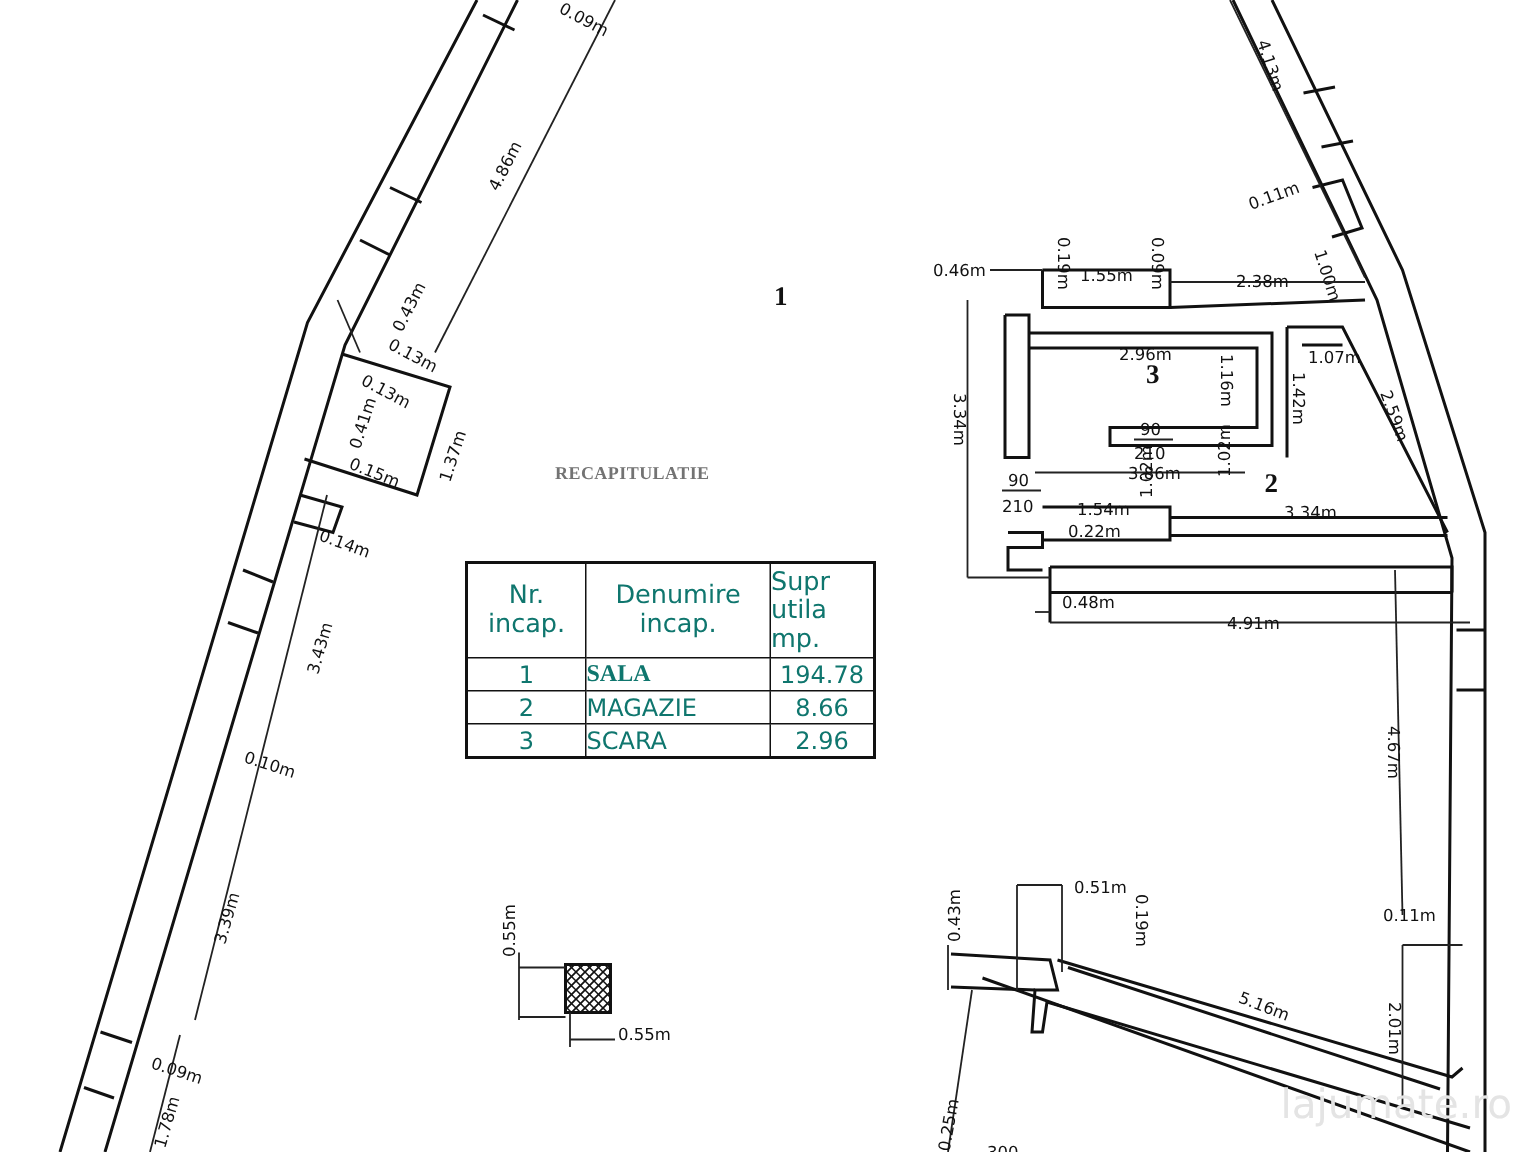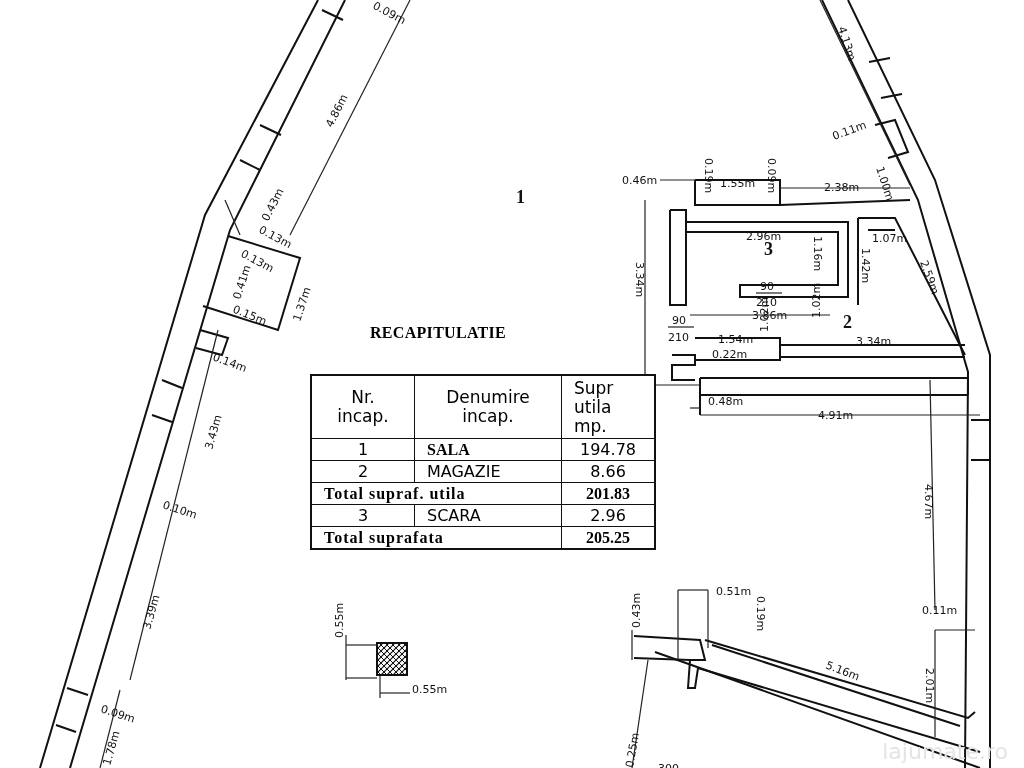--- a/index.html
+++ b/index.html
@@ -3,30 +3,30 @@
 <meta charset="utf-8">
 <style>
   html, body { margin:0; padding:0; background:#ffffff; }
   body { width:1024px; height:768px; overflow:hidden; position:relative; font-family:"DejaVu Sans", sans-serif; }
   #plan { position:absolute; left:0; top:0; width:1024px; height:768px; }
   .w { stroke:#111; stroke-width:2; fill:none; }
   .t { stroke:#222; stroke-width:1.2; fill:none; }
   .dim { font-family:"DejaVu Sans", sans-serif; font-size:11px; fill:#111; }
   .roomnum { font-family:"Liberation Serif", serif; font-size:18px; font-weight:bold; fill:#111; }
   .smallnum { font-family:"DejaVu Sans", sans-serif; font-size:11px; fill:#111; }
-  .title { position:absolute; left:370px; top:324px; font-family:"Liberation Serif", serif; font-weight:bold; font-size:16px; color:#000000; letter-spacing:0.3px; }
+  .title { position:absolute; left:370px; top:308px; font-family:"Liberation Serif", serif; font-weight:bold; font-size:12px; color:#737373; letter-spacing:0.3px; }
   table.recap { position:absolute; left:310px; top:374px; border-collapse:collapse; border:2px solid #111; background:#fff; }
-  table.recap td { border:1.5px solid #111; padding:0 12px; height:21px; font-size:16px; color:#000000; line-height:18px;margin-top:23px; }
+  table.recap td { border:1.5px solid #111; padding:0 0; height:21px; font-size:16px; color:#0f766e; line-height:18px;margin-top:23px; }
   table.recap .hdr td { height:62px; text-align:center; font-family:"DejaVu Sans", sans-serif; font-size:17px; line-height:19px; }
   .c1 { width:78px; text-align:center; font-family:"DejaVu Sans", sans-serif; }
   .c2 { width:122px; font-family:"DejaVu Sans", sans-serif; }
   .c3 { width:68px; text-align:center; font-family:"DejaVu Sans", sans-serif; }
   .tot { font-family:"Liberation Serif", serif; font-weight:bold; text-align:left; letter-spacing:1px; }
   .bold-serif { font-family:"Liberation Serif", serif; font-weight:bold; }
-  .wm { position:absolute; right:16px; bottom:4px; font-family:"DejaVu Sans", sans-serif; font-size:22px; color:#e4e4e4; }
+  .wm { position:absolute; right:16px; bottom:16px; font-family:"DejaVu Sans", sans-serif; font-size:27px; color:#e4e4e4; }
 </style>
 </head>
 <body>
 
 <svg id="plan" viewBox="0 0 1024 768" xmlns="http://www.w3.org/2000/svg">
 
   <g>
     <polyline class="w" points="318,0 205,215 40,768"></polyline>
     <polyline class="w" points="345,0 230,230 70,768"></polyline>
     <line class="t" x1="225" y1="200" x2="240" y2="235"></line>
@@ -194,28 +194,20 @@
     <td class="c1">1</td>
     <td class="c2 bold-serif">SALA</td>
     <td class="c3">194.78</td>
   </tr>
   <tr>
     <td class="c1">2</td>
     <td class="c2">MAGAZIE</td>
     <td class="c3">8.66</td>
   </tr>
   <tr>
-    <td colspan="2" class="tot">Total supraf. utila</td>
-    <td class="c3 bold-serif">201.83</td>
-  </tr>
-  <tr>
     <td class="c1">3</td>
     <td class="c2">SCARA</td>
     <td class="c3">2.96</td>
   </tr>
-  <tr>
-    <td colspan="2" class="tot">Total suprafata</td>
-    <td class="c3 bold-serif">205.25</td>
-  </tr>
 </tbody>
   </table>
 
 <div class="wm">lajumate.ro</div>
 
 </body></html>

